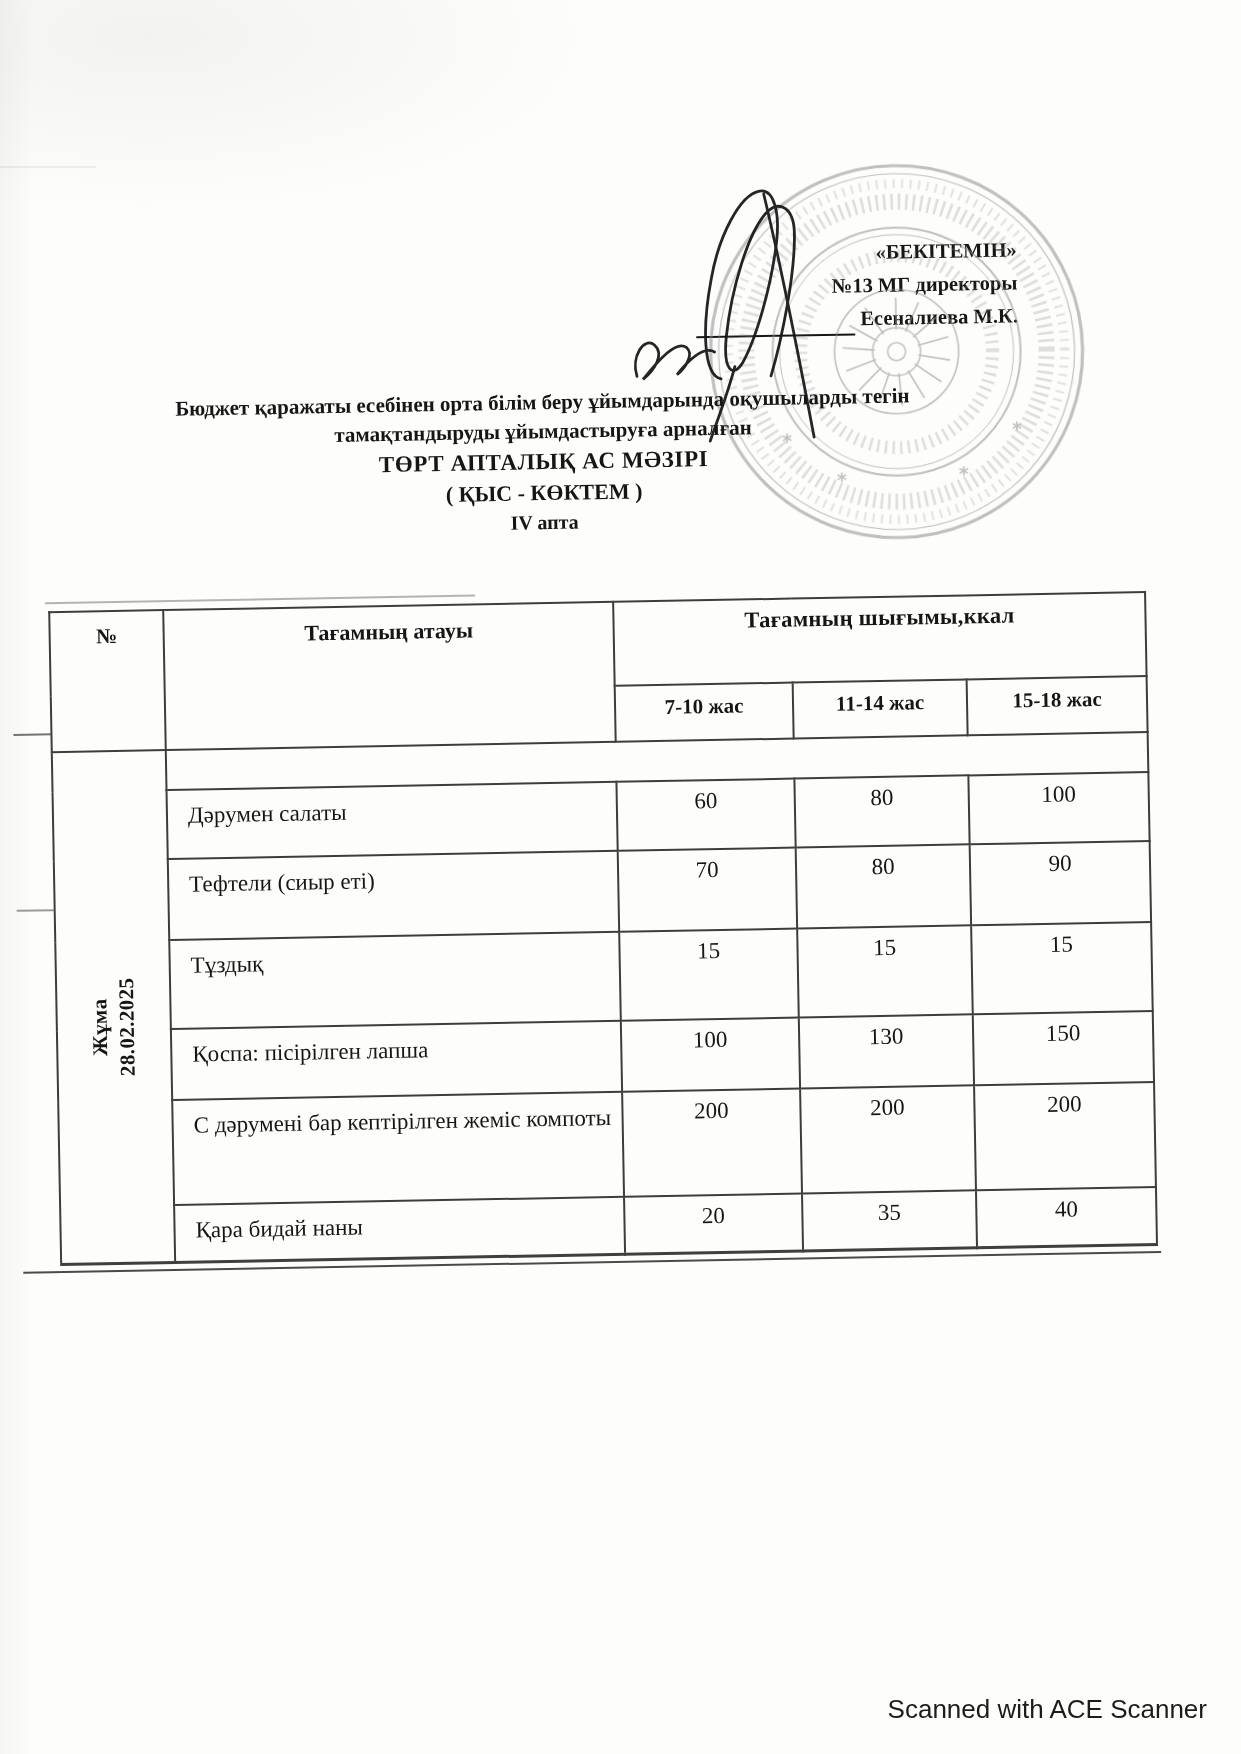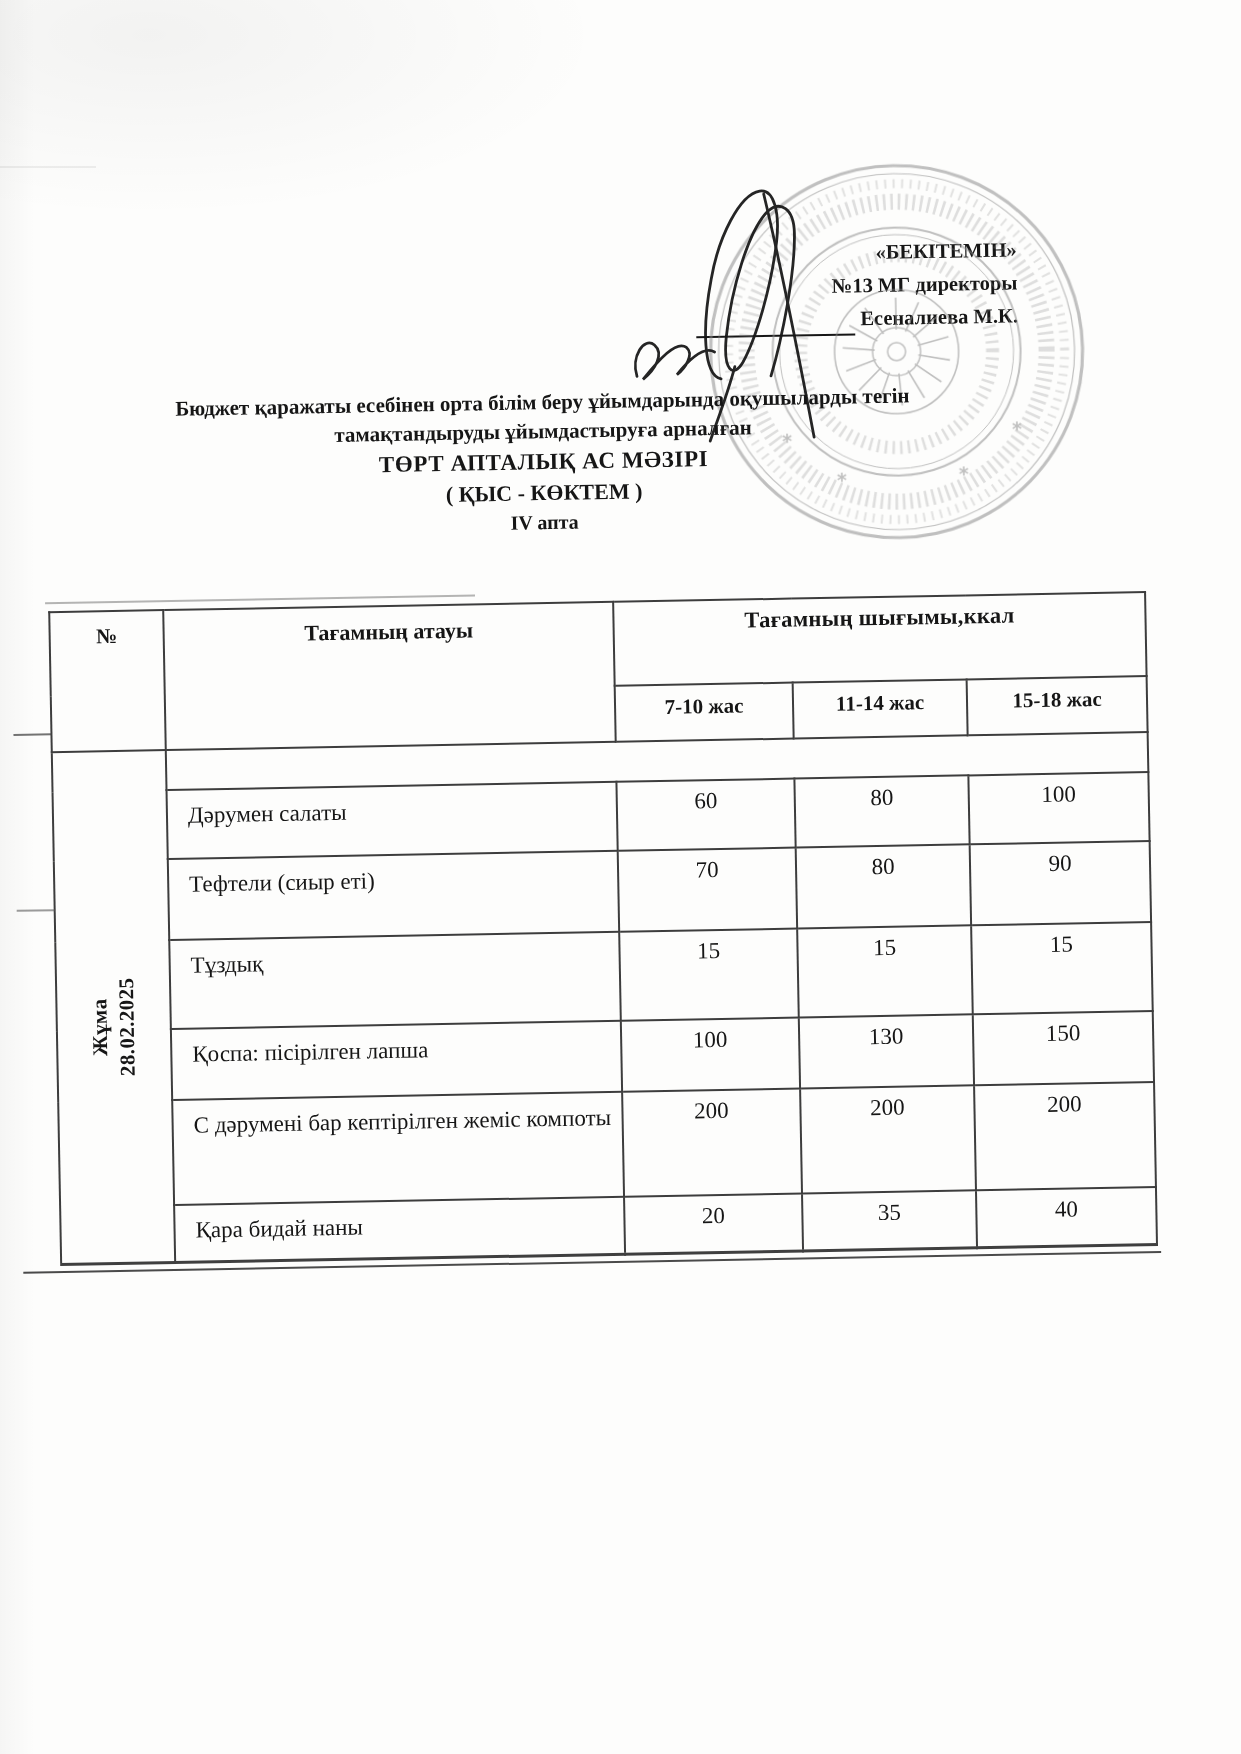--- a/index.html
+++ b/index.html
@@ -229,13 +229,14 @@
           <td class="val">35</td>
           <td class="val">40</td>
         </tr>
       </tbody>
         </table>
     </div>
   </div>
 
   <div class="edge"></div>
 
+  <div class="scanner-note">Scanned with ACE Scanner</div>
 </div>
 
 </body></html>

